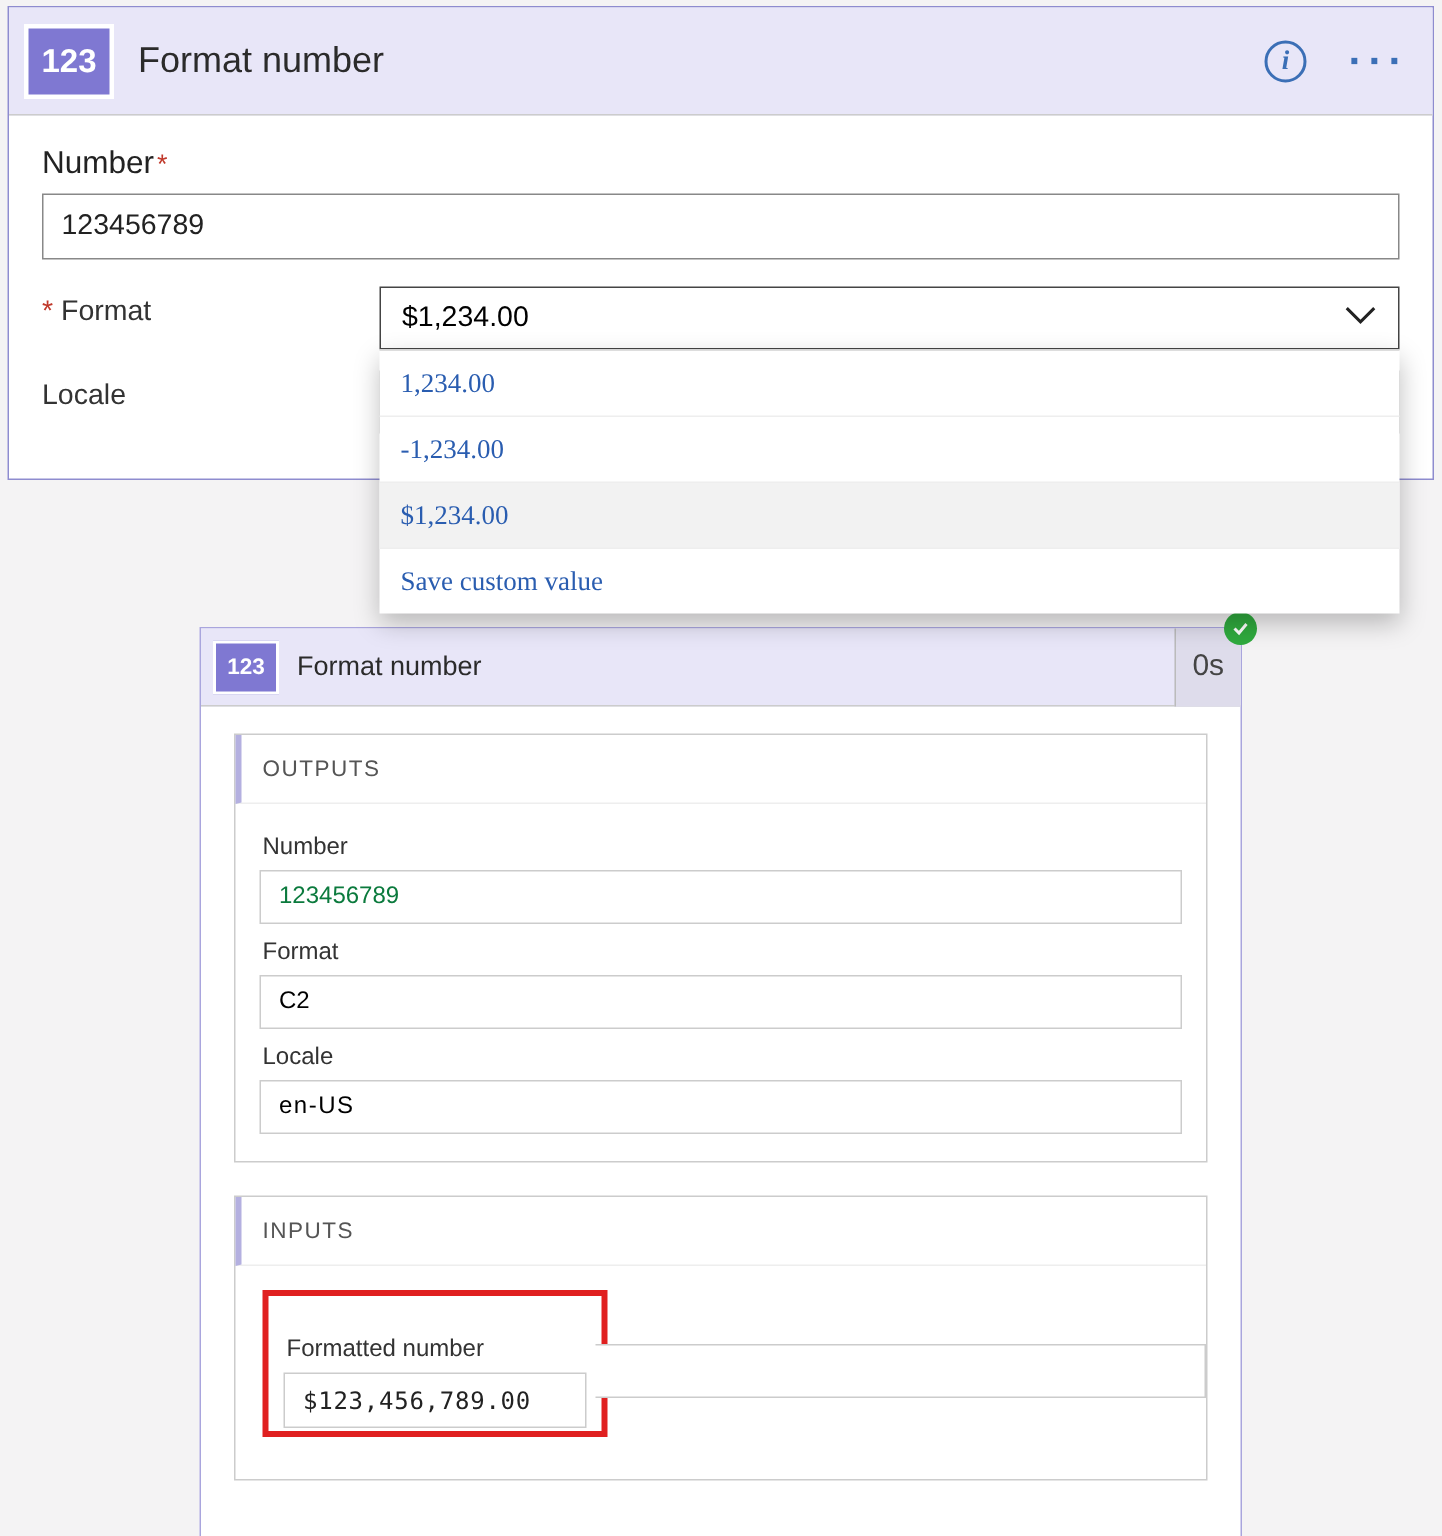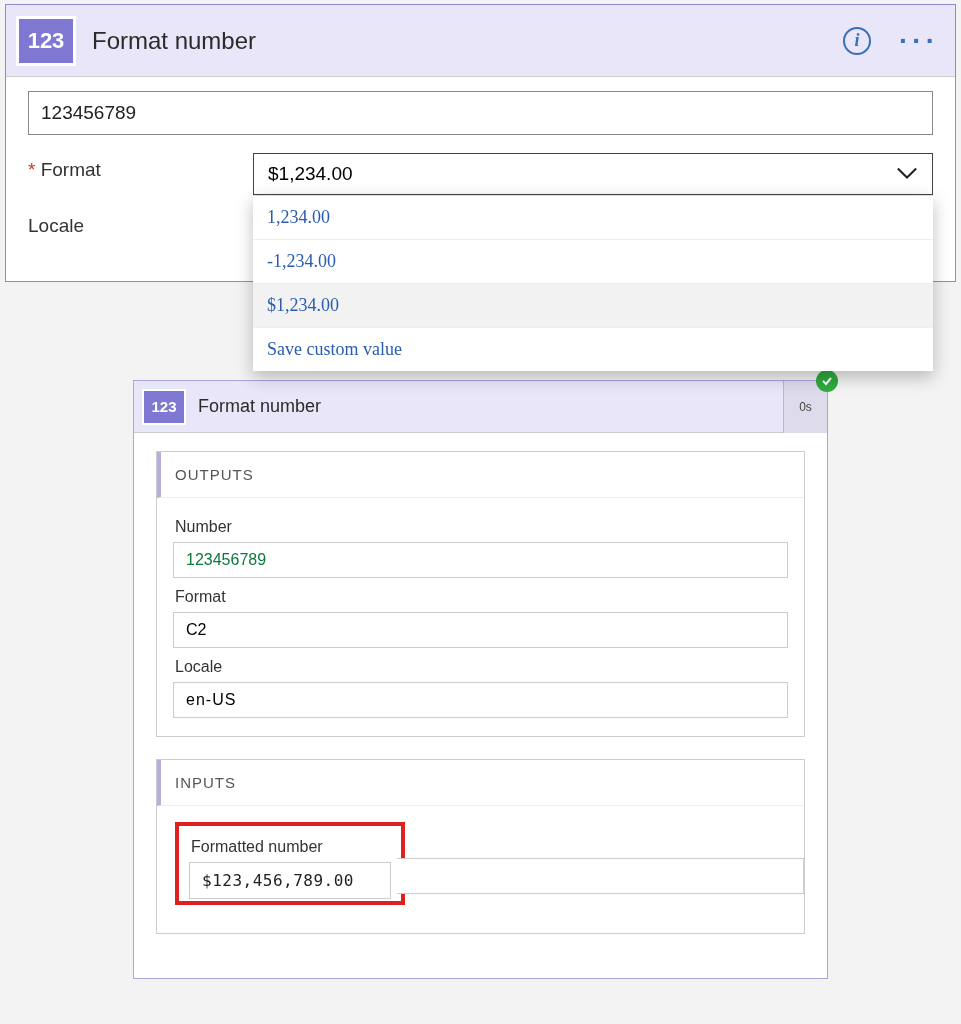--- a/index.html
+++ b/index.html
@@ -138,21 +138,21 @@
     display: flex; align-items: center; justify-content: center;
     margin: 0 12px 0 8px;
     color: #fff; font-weight: 700; font-size: 15px;
   }
   .result-title { flex: 1; font-size: 18px; color: #2b2b2b; }
   .time-box {
     width: 44px; height: 52px;
     background: #dedceb;
     border-left: 1px solid #bbb;
     display: flex; align-items: center; justify-content: center;
-    font-size: 12px; color: #444;
+    font-size: 20px; color: #444;
   }
   .check-badge {
     position: absolute; top: -10px; right: -10px;
     width: 22px; height: 22px; background: #2faa3e; border-radius: 50%;
     display: flex; align-items: center; justify-content: center;
   }
   .check-badge svg { width: 12px; height: 12px; }
 
   .result-body { padding: 18px 22px 22px 22px; }
 
@@ -174,21 +174,21 @@
   .kv-box {
     border: 1px solid #ccc;
     padding: 8px 12px;
     font-size: 16px;
   }
   .val-green { color: #0b7a3d; }
   .val-mono { font-family: "Consolas", monospace; letter-spacing: 0.5px; color: #222; }
 
   .highlight-box {
     border: 4px solid #e02020;
-    padding: 12px 10px 2px 10px;
+    padding: 27px 10px 2px 10px;
     margin: 6px 0 10px 2px;
     width: 230px;
   }
   .outputs-row { position: relative; }
   .outbox-behind {
     position: absolute;
     left: 240px;
     right: 0;
     top: 52px;
     height: 36px;
@@ -204,20 +204,23 @@
   <div class="card-header">
     <div class="icon-box">123</div>
     <div class="card-title">Format number</div>
     <div class="header-actions">
       <div class="info-icon">i</div>
       <div class="ellipsis">···</div>
     </div>
   </div>
 
   <div class="card-body">
+    <div class="field-label">
+      <span>Number</span><span class="req-star">*</span>
+    </div>
     <input type="text" class="text-input" value="123456789" style="">
 
     <div class="field-row">
       <div class="side-label req">Format</div>
       <div class="control-area">
         <div class="select-display">
           <span>$1,234.00</span>
           <span class="chevron">
             <svg viewBox="0 0 24 14">
                 <path d="M2 2 L12 12 L22 2" stroke="#222" stroke-width="2.2" fill="none"></path>

